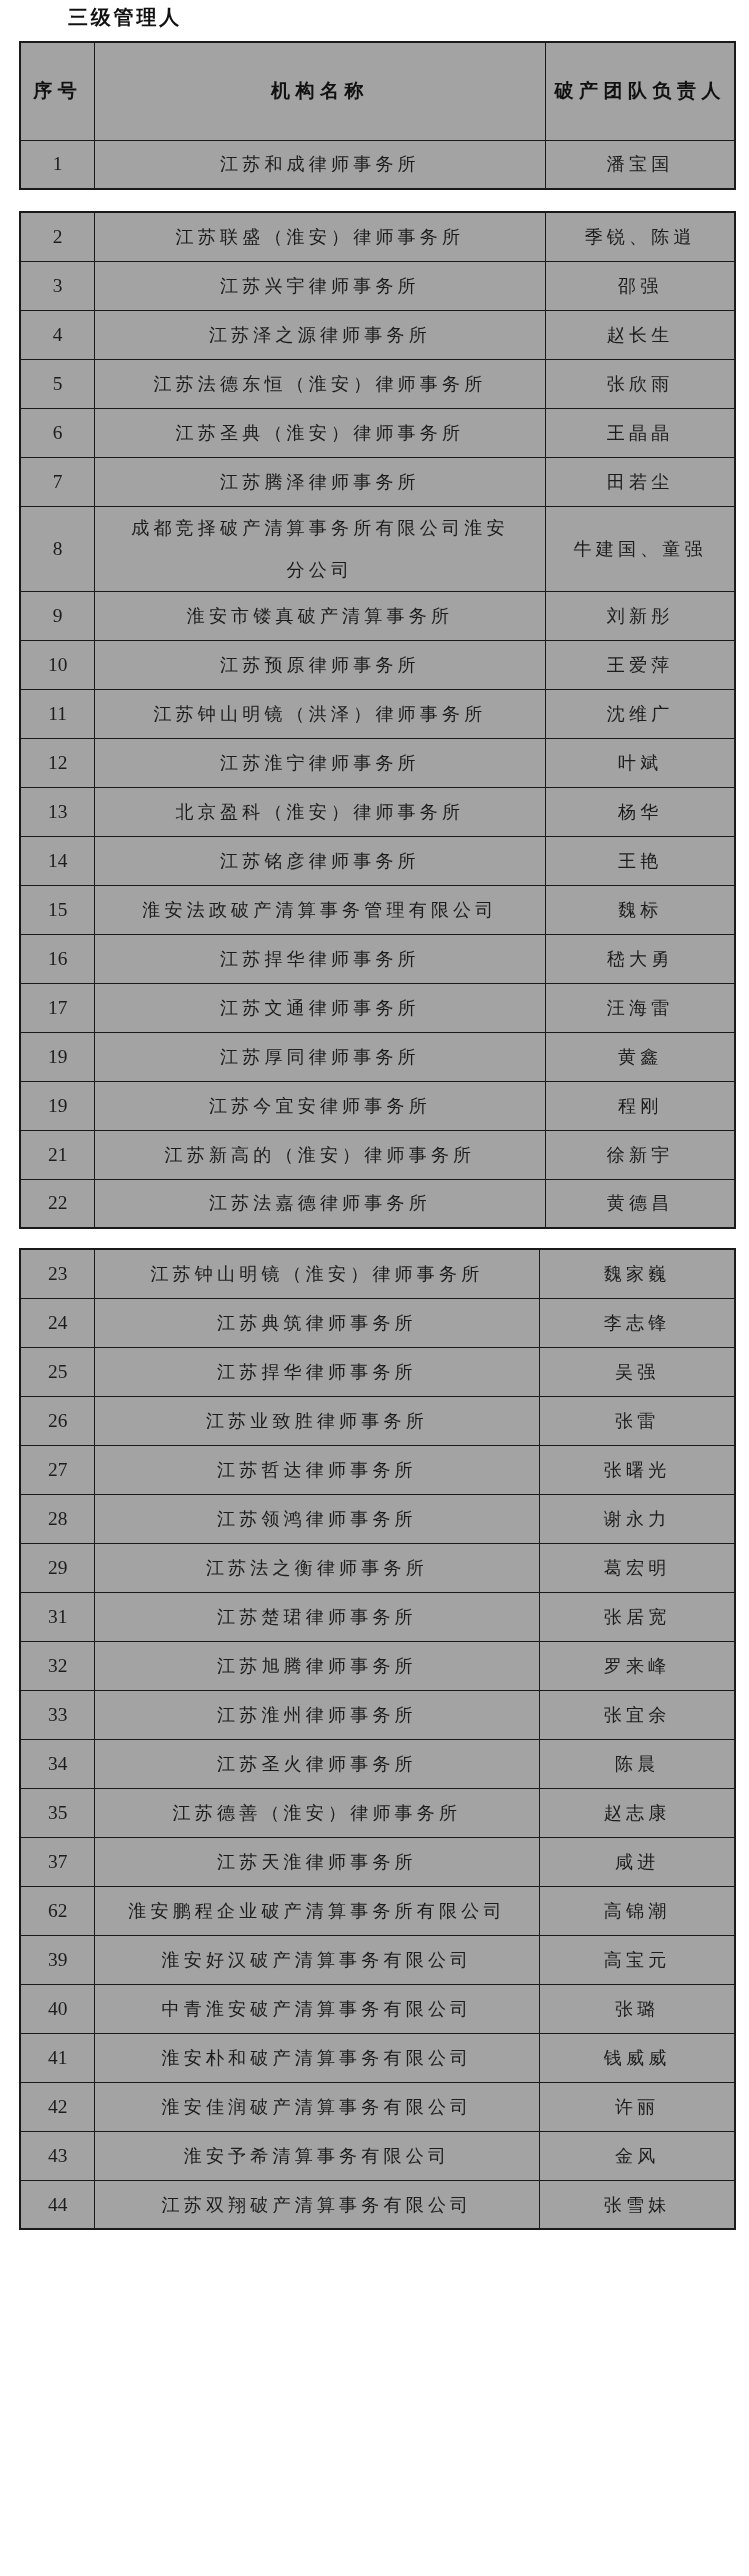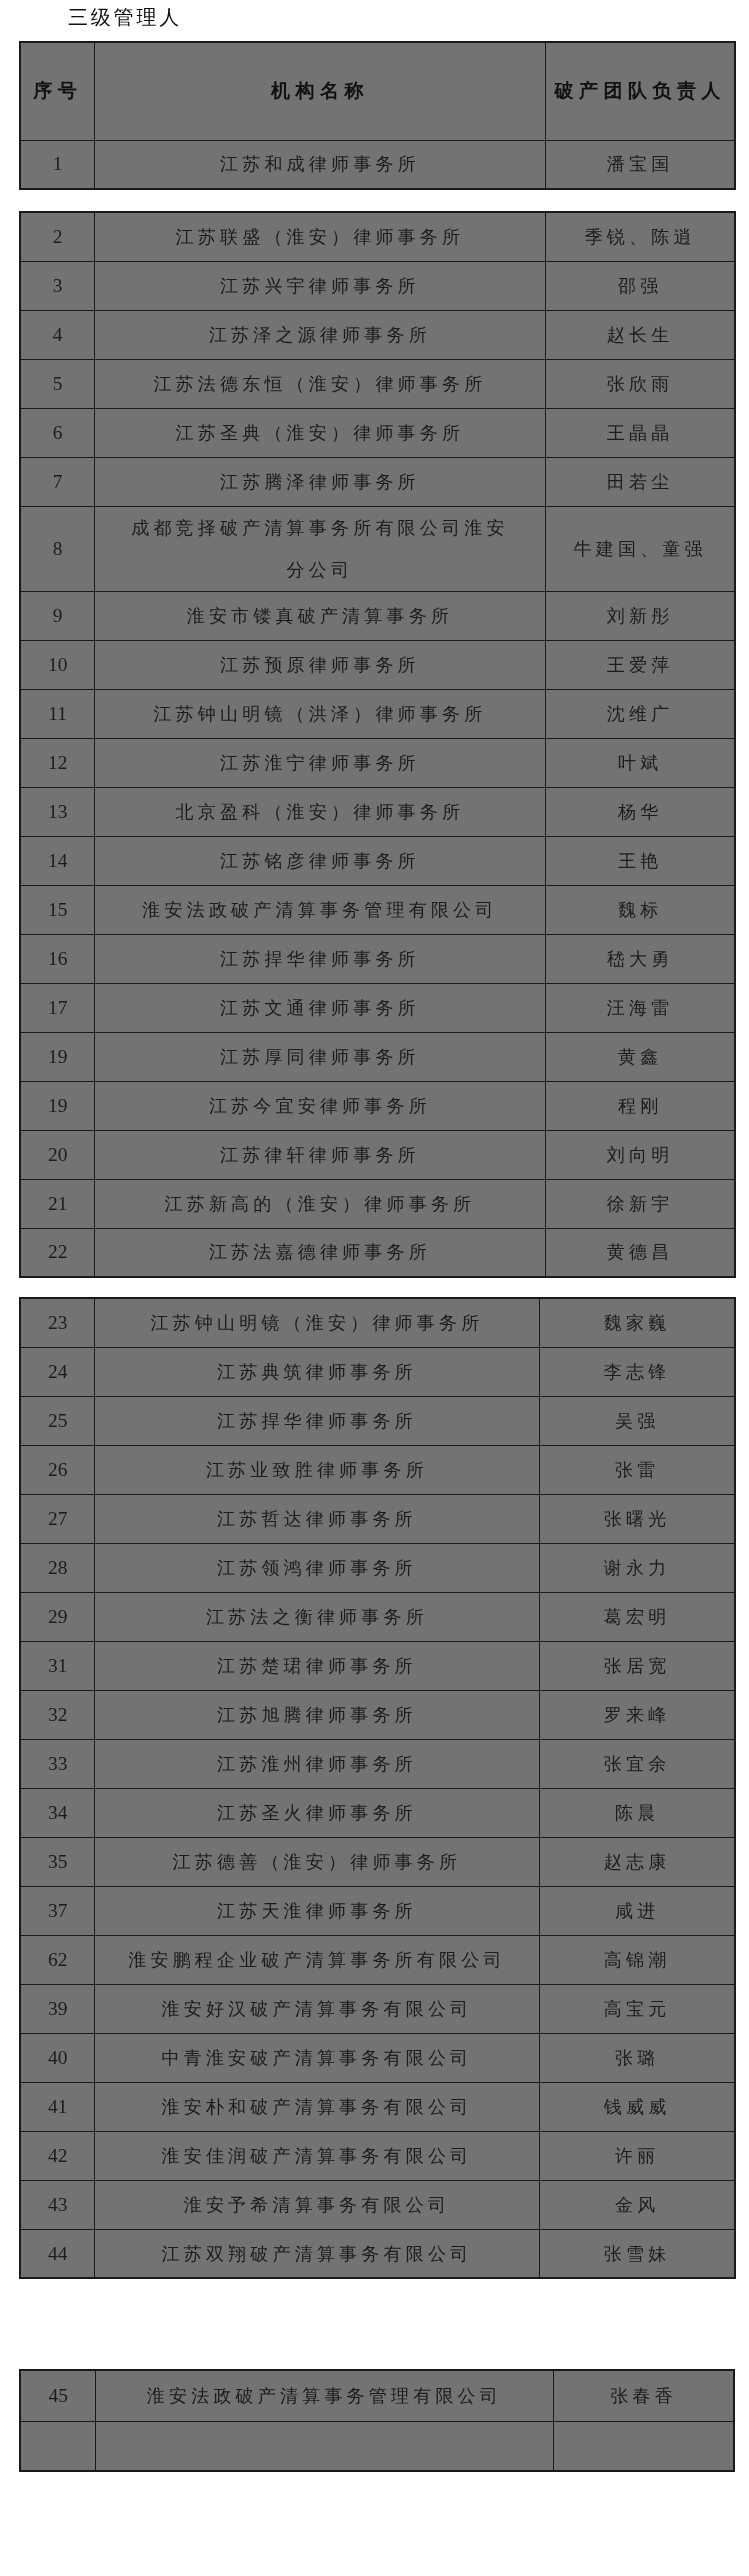--- a/index.html
+++ b/index.html
@@ -5,26 +5,26 @@
   html,body{margin:0;padding:0;}
   body{
     width:749px;min-height:2576px;background:#ffffff;color:#161616;
     font-family:"Liberation Serif","DejaVu Serif",serif;
     -webkit-font-smoothing:antialiased;
   }
   .page{position:relative;width:749px;}
   .doc-title{
     margin:5.5px 0 0 68px;
     font-family:"DejaVu Sans","Liberation Sans",sans-serif;
-    font-weight:normal;font-size:20px;line-height:22px;letter-spacing:2.8px;
+    font-weight:bold;font-size:20px;line-height:22px;letter-spacing:2.8px;
     color:#111;
   }
   table.tbl{
     border-collapse:collapse;table-layout:fixed;
-    margin-left:19.4px;border:2.1px solid #1a1a1a;background:#737373;
+    margin-left:19.4px;border:2.1px solid #1a1a1a;background:#a3a3a3;
   }
   .tbl th,.tbl td{
     border:1.4px solid #1a1a1a;text-align:center;vertical-align:middle;
     padding:0;overflow:hidden;
   }
   .tbl th{
     height:97px;font-size:19px;font-weight:bold;letter-spacing:5.5px;color:#111;
   }
   .tbl td{font-size:18px;color:#1c1c1c;}
   td.cell-index{font-size:19.4px;letter-spacing:0;}
@@ -164,25 +164,20 @@
           <td class="cell-index">19</td>
           <td class="cell-org">江苏厚同律师事务所</td>
           <td class="cell-person">黄鑫</td>
         </tr>
         <tr>
           <td class="cell-index">19</td>
           <td class="cell-org">江苏今宜安律师事务所</td>
           <td class="cell-person">程刚</td>
         </tr>
         <tr>
-          <td class="cell-index">20</td>
-          <td class="cell-org">江苏律轩律师事务所</td>
-          <td class="cell-person">刘向明</td>
-        </tr>
-        <tr>
           <td class="cell-index">21</td>
           <td class="cell-org">江苏新高的（淮安）律师事务所</td>
           <td class="cell-person">徐新宇</td>
         </tr>
         <tr>
           <td class="cell-index">22</td>
           <td class="cell-org">江苏法嘉德律师事务所</td>
           <td class="cell-person">黄德昌</td>
         </tr>
       </tbody>
@@ -291,34 +286,15 @@
           <td class="cell-person">金风</td>
         </tr>
         <tr>
           <td class="cell-index">44</td>
           <td class="cell-org">江苏双翔破产清算事务有限公司</td>
           <td class="cell-person">张雪妹</td>
         </tr>
       </tbody>
   </table>
 
-  <table class="tbl tbl-d">
-    <colgroup>
-        <col class="c-idx">
-        <col class="c-org">
-        <col class="c-per">
-      </colgroup>
-    <tbody>
-        <tr>
-          <td class="cell-index">45</td>
-          <td class="cell-org">淮安法政破产清算事务管理有限公司</td>
-          <td class="cell-person">张春香</td>
-        </tr>
-        <tr>
-          <td class="cell-index"></td>
-          <td class="cell-org"></td>
-          <td class="cell-person"></td>
-        </tr>
-      </tbody>
-  </table>
 
 </div>
 
 
 </body></html>

